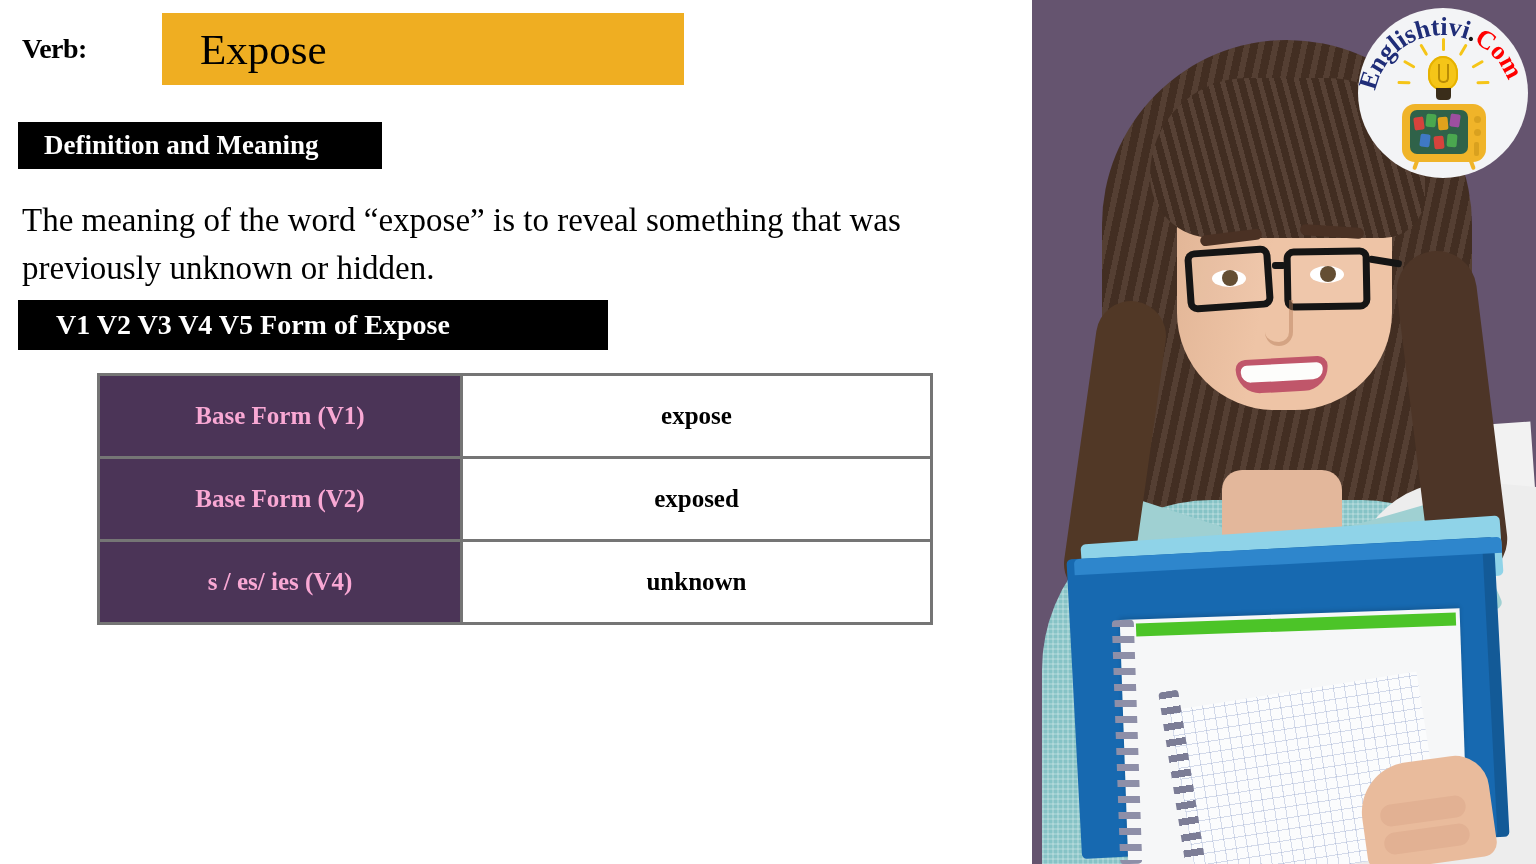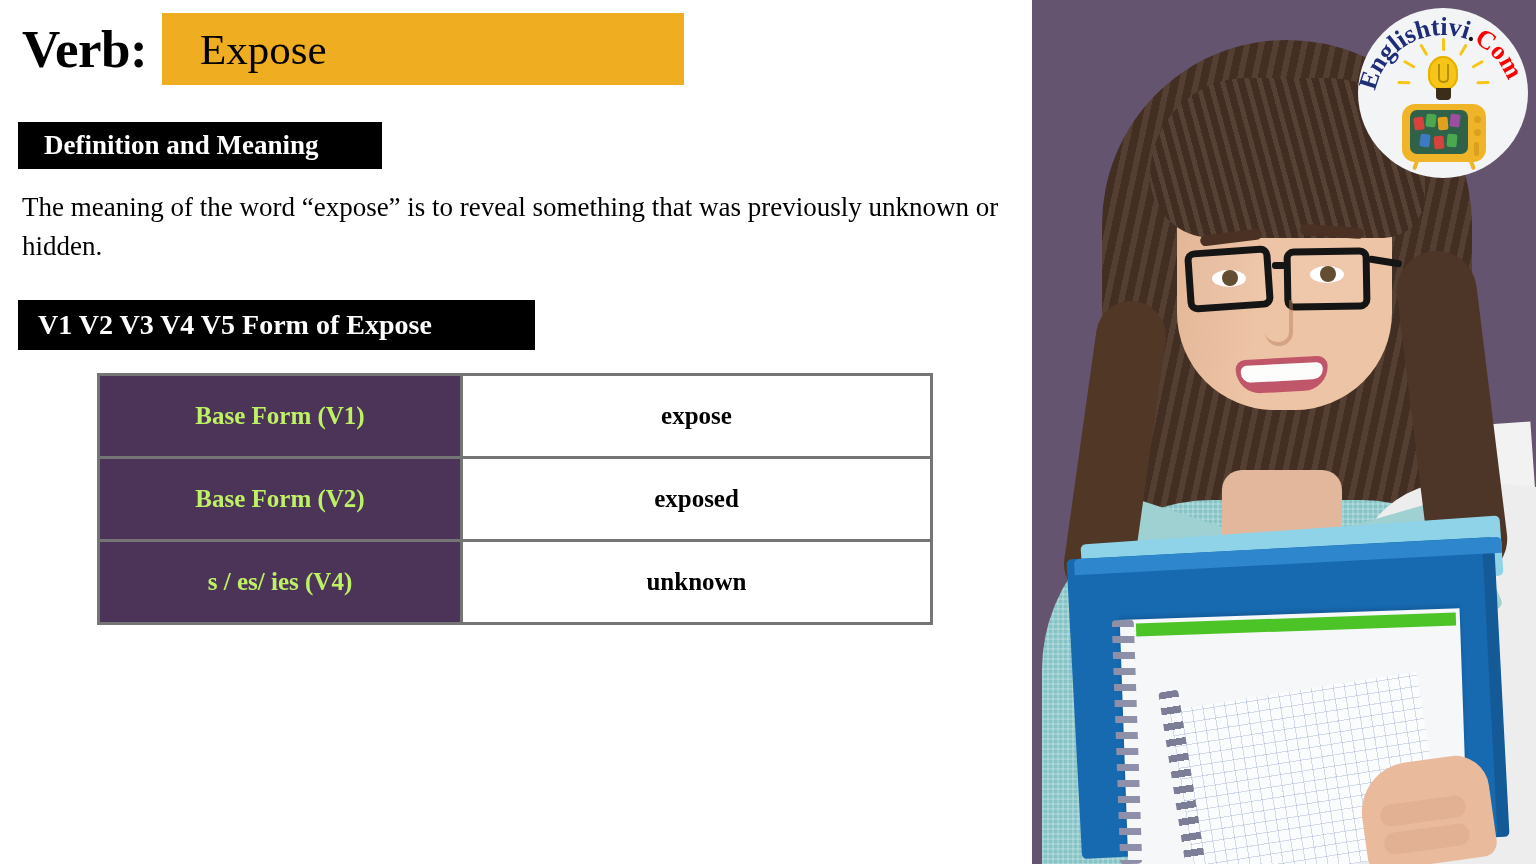--- a/index.html
+++ b/index.html
@@ -401,21 +401,21 @@
   
   .verb-line {
     position: absolute;
     left: 22px;
     top: 13px;
     height: 72px;
     display: flex;
     align-items: center;
   }
   .verb-label {
-    font-size: 53px;
+    font-size: 28px;
     font-weight: bold;
     color: #000000;
     letter-spacing: -0.5px;
     line-height: 1;
   }
   .verb-chip {
     position: absolute;
     left: 162px;
     top: 13px;
     width: 522px;
@@ -446,32 +446,32 @@
     left: 18px;
     top: 122px;
     width: 364px;
     height: 47px;
     padding-left: 26px;
     font-size: 27px;
   }
   #forms-heading {
     left: 18px;
     top: 300px;
-    width: 517px;
+    width: 590px;
     height: 50px;
-    padding-left: 20px;
+    padding-left: 38px;
     font-size: 28px;
   }
 
   .definition {
     position: absolute;
     left: 22px;
-    top: 188px;
+    top: 197px;
     width: 1008px;
-    font-size: 27px;
+    font-size: 33px;
     line-height: 1.45;
     color: #000000;
   }
 
   
   .forms-table {
     position: absolute;
     left: 97px;
     top: 373px;
     width: 836px;
@@ -481,21 +481,21 @@
   .forms-table td {
     border: 3px solid #757575;
     height: 83px;
     text-align: center;
     vertical-align: middle;
     font-weight: bold;
   }
   .forms-table td.label {
     width: 363px;
     background: #4B3457;
-    color: #bef264;
+    color: #f9a8d4;
     font-size: 25px;
   }
   .forms-table td.value {
     background: #ffffff;
     color: #000000;
     font-size: 25px;
   }
 
   
   .brand {

